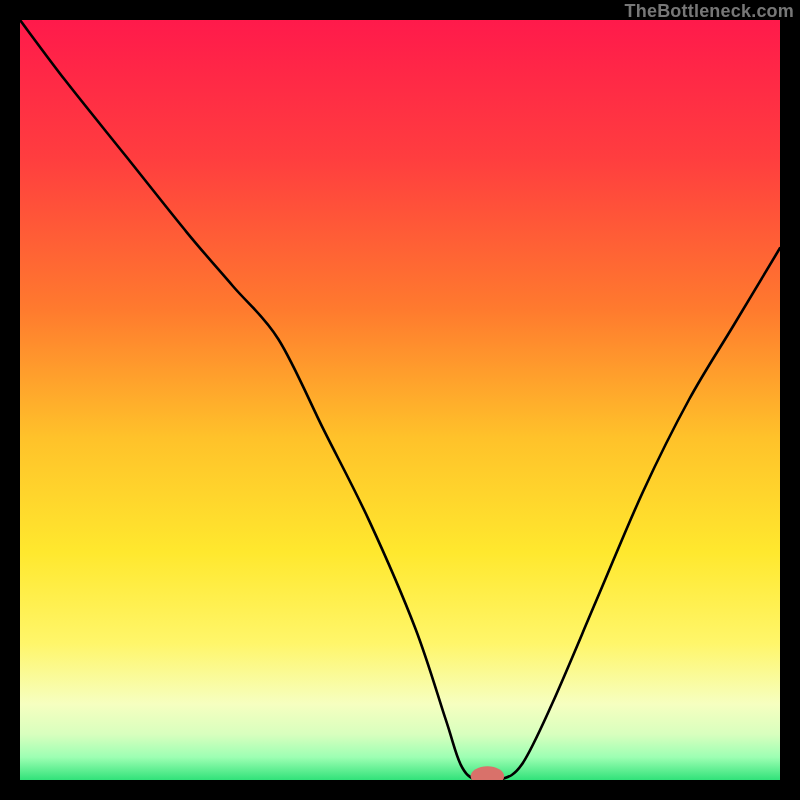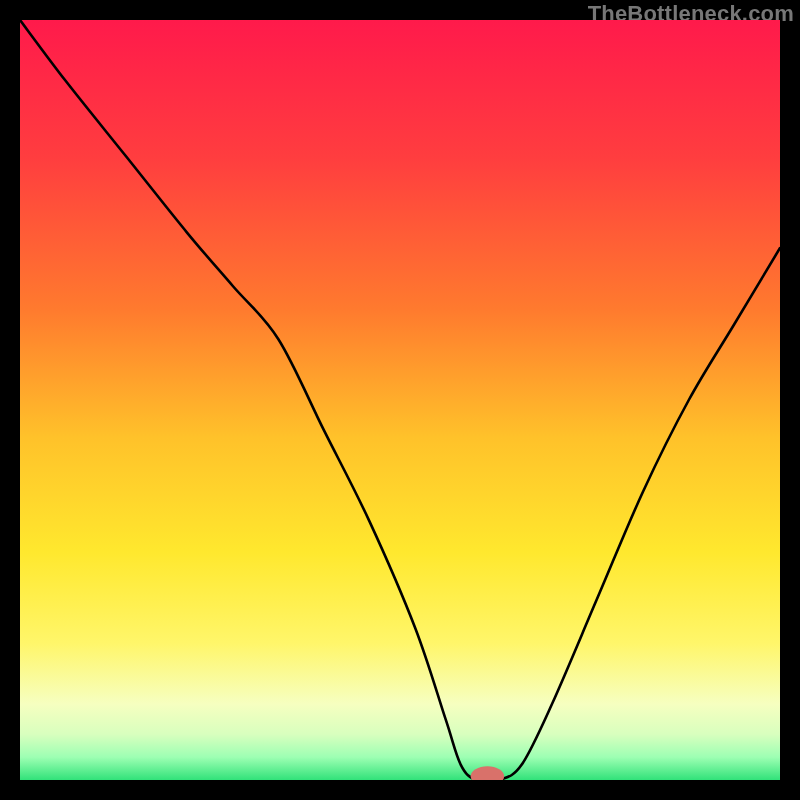--- a/index.html
+++ b/index.html
@@ -21,21 +21,21 @@
     left: 20px;
     top: 20px;
     width: 760px;
     height: 760px;
   }
   .watermark {
     position: absolute;
     top: 1px;
     right: 6px;
     font-family: Arial, Helvetica, sans-serif;
-    font-size: 22px;
+    font-size: 18px;
     font-weight: 600;
     color: #777;
     letter-spacing: 0.2px;
     user-select: none;
     margin-left: 36px;
   }
   svg {
     display: block;
   }
 </style>

